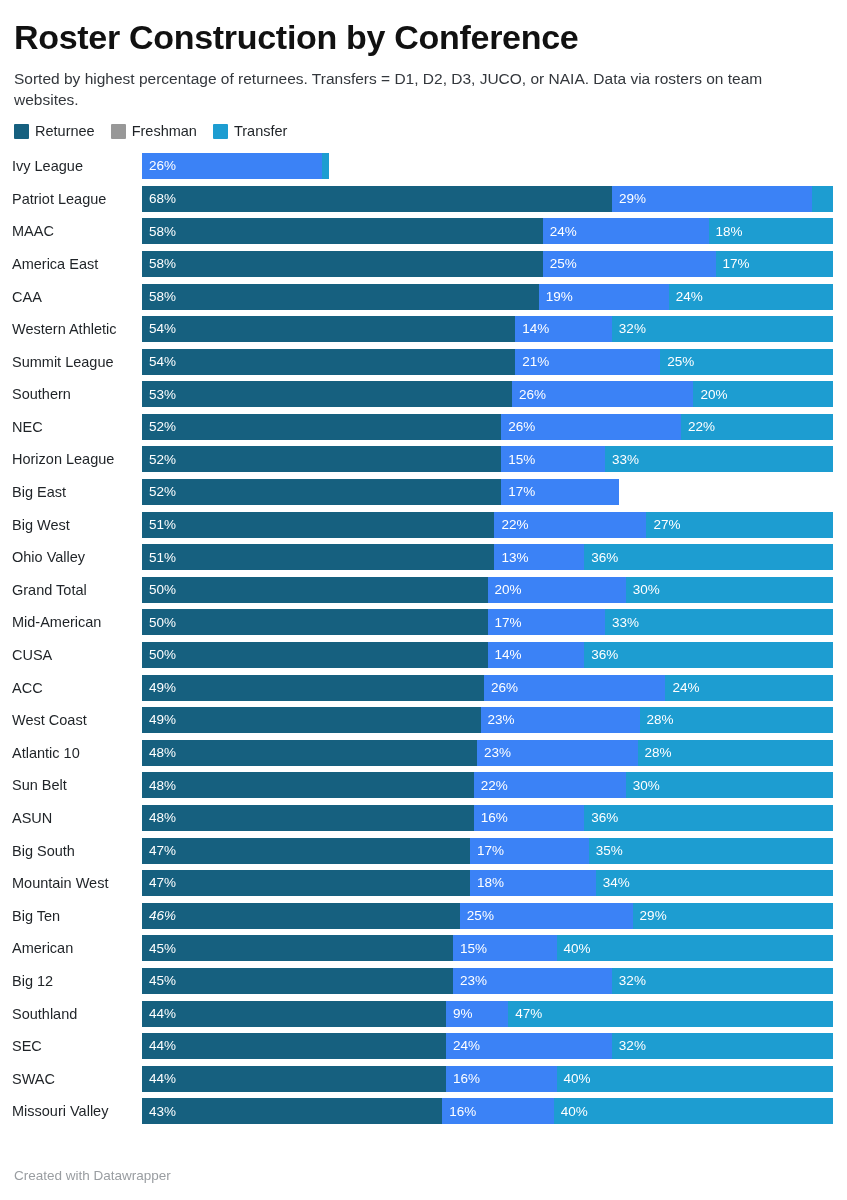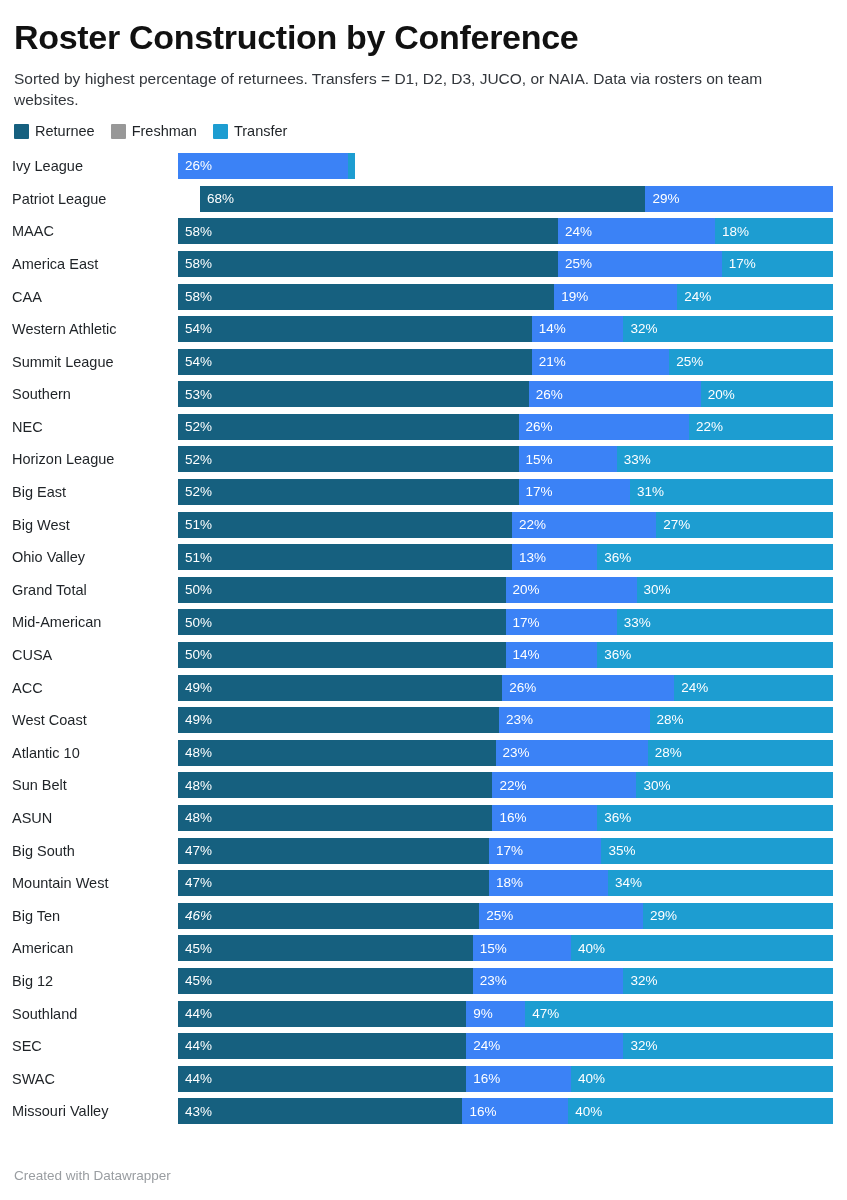--- a/index.html
+++ b/index.html
@@ -58,21 +58,20 @@
     line-height: 1;
   }
 
   #rows {
     margin-top: 11px;
   }
   .row {
     display: flex;
     align-items: center;
     height: 32.6px;
-    gap: 36px;
   }
   .row-label {
     width: 130px;
     flex: none;
     font-size: 14.5px;
     color: #1f2327;
     text-align: left;
     padding-left: 0px;
     white-space: nowrap;
     overflow: hidden;
@@ -139,21 +138,21 @@
         <div class="row-bar">
           <div class="seg seg-freshman" style="flex: 0 0 26%;">
             <span class="seg-label">26%</span>
           </div>
           <div class="seg seg-transfer" style="flex: 0 0 1%;"></div>
         </div>
       </div>
       <div class="row">
         <div class="row-label">Patriot League</div>
         <div class="row-bar">
-          <div class="seg seg-returnee" style="flex: 0 0 68%; margin-left: 22px;">
+          <div class="seg seg-returnee" style="flex: 0 0 68%;">
             <span class="seg-label">68%</span>
           </div>
           <div class="seg seg-freshman" style="flex: 0 0 29%;">
             <span class="seg-label">29%</span>
           </div>
           <div class="seg seg-transfer" style="flex: 0 0 3%;"></div>
         </div>
       </div>
       <div class="row">
         <div class="row-label">MAAC</div>
@@ -269,23 +268,20 @@
       </div>
       <div class="row">
         <div class="row-label">Big East</div>
         <div class="row-bar">
           <div class="seg seg-returnee" style="flex: 0 0 52%;">
             <span class="seg-label">52%</span>
           </div>
           <div class="seg seg-freshman" style="flex: 0 0 17%;">
             <span class="seg-label">17%</span>
           </div>
-          <div class="seg seg-transfer" style="flex: 0 0 31%;">
-            <span class="seg-label">31%</span>
-          </div>
         </div>
       </div>
       <div class="row">
         <div class="row-label">Big West</div>
         <div class="row-bar">
           <div class="seg seg-returnee" style="flex: 0 0 51%;">
             <span class="seg-label">51%</span>
           </div>
           <div class="seg seg-freshman" style="flex: 0 0 22%;">
             <span class="seg-label">22%</span>

